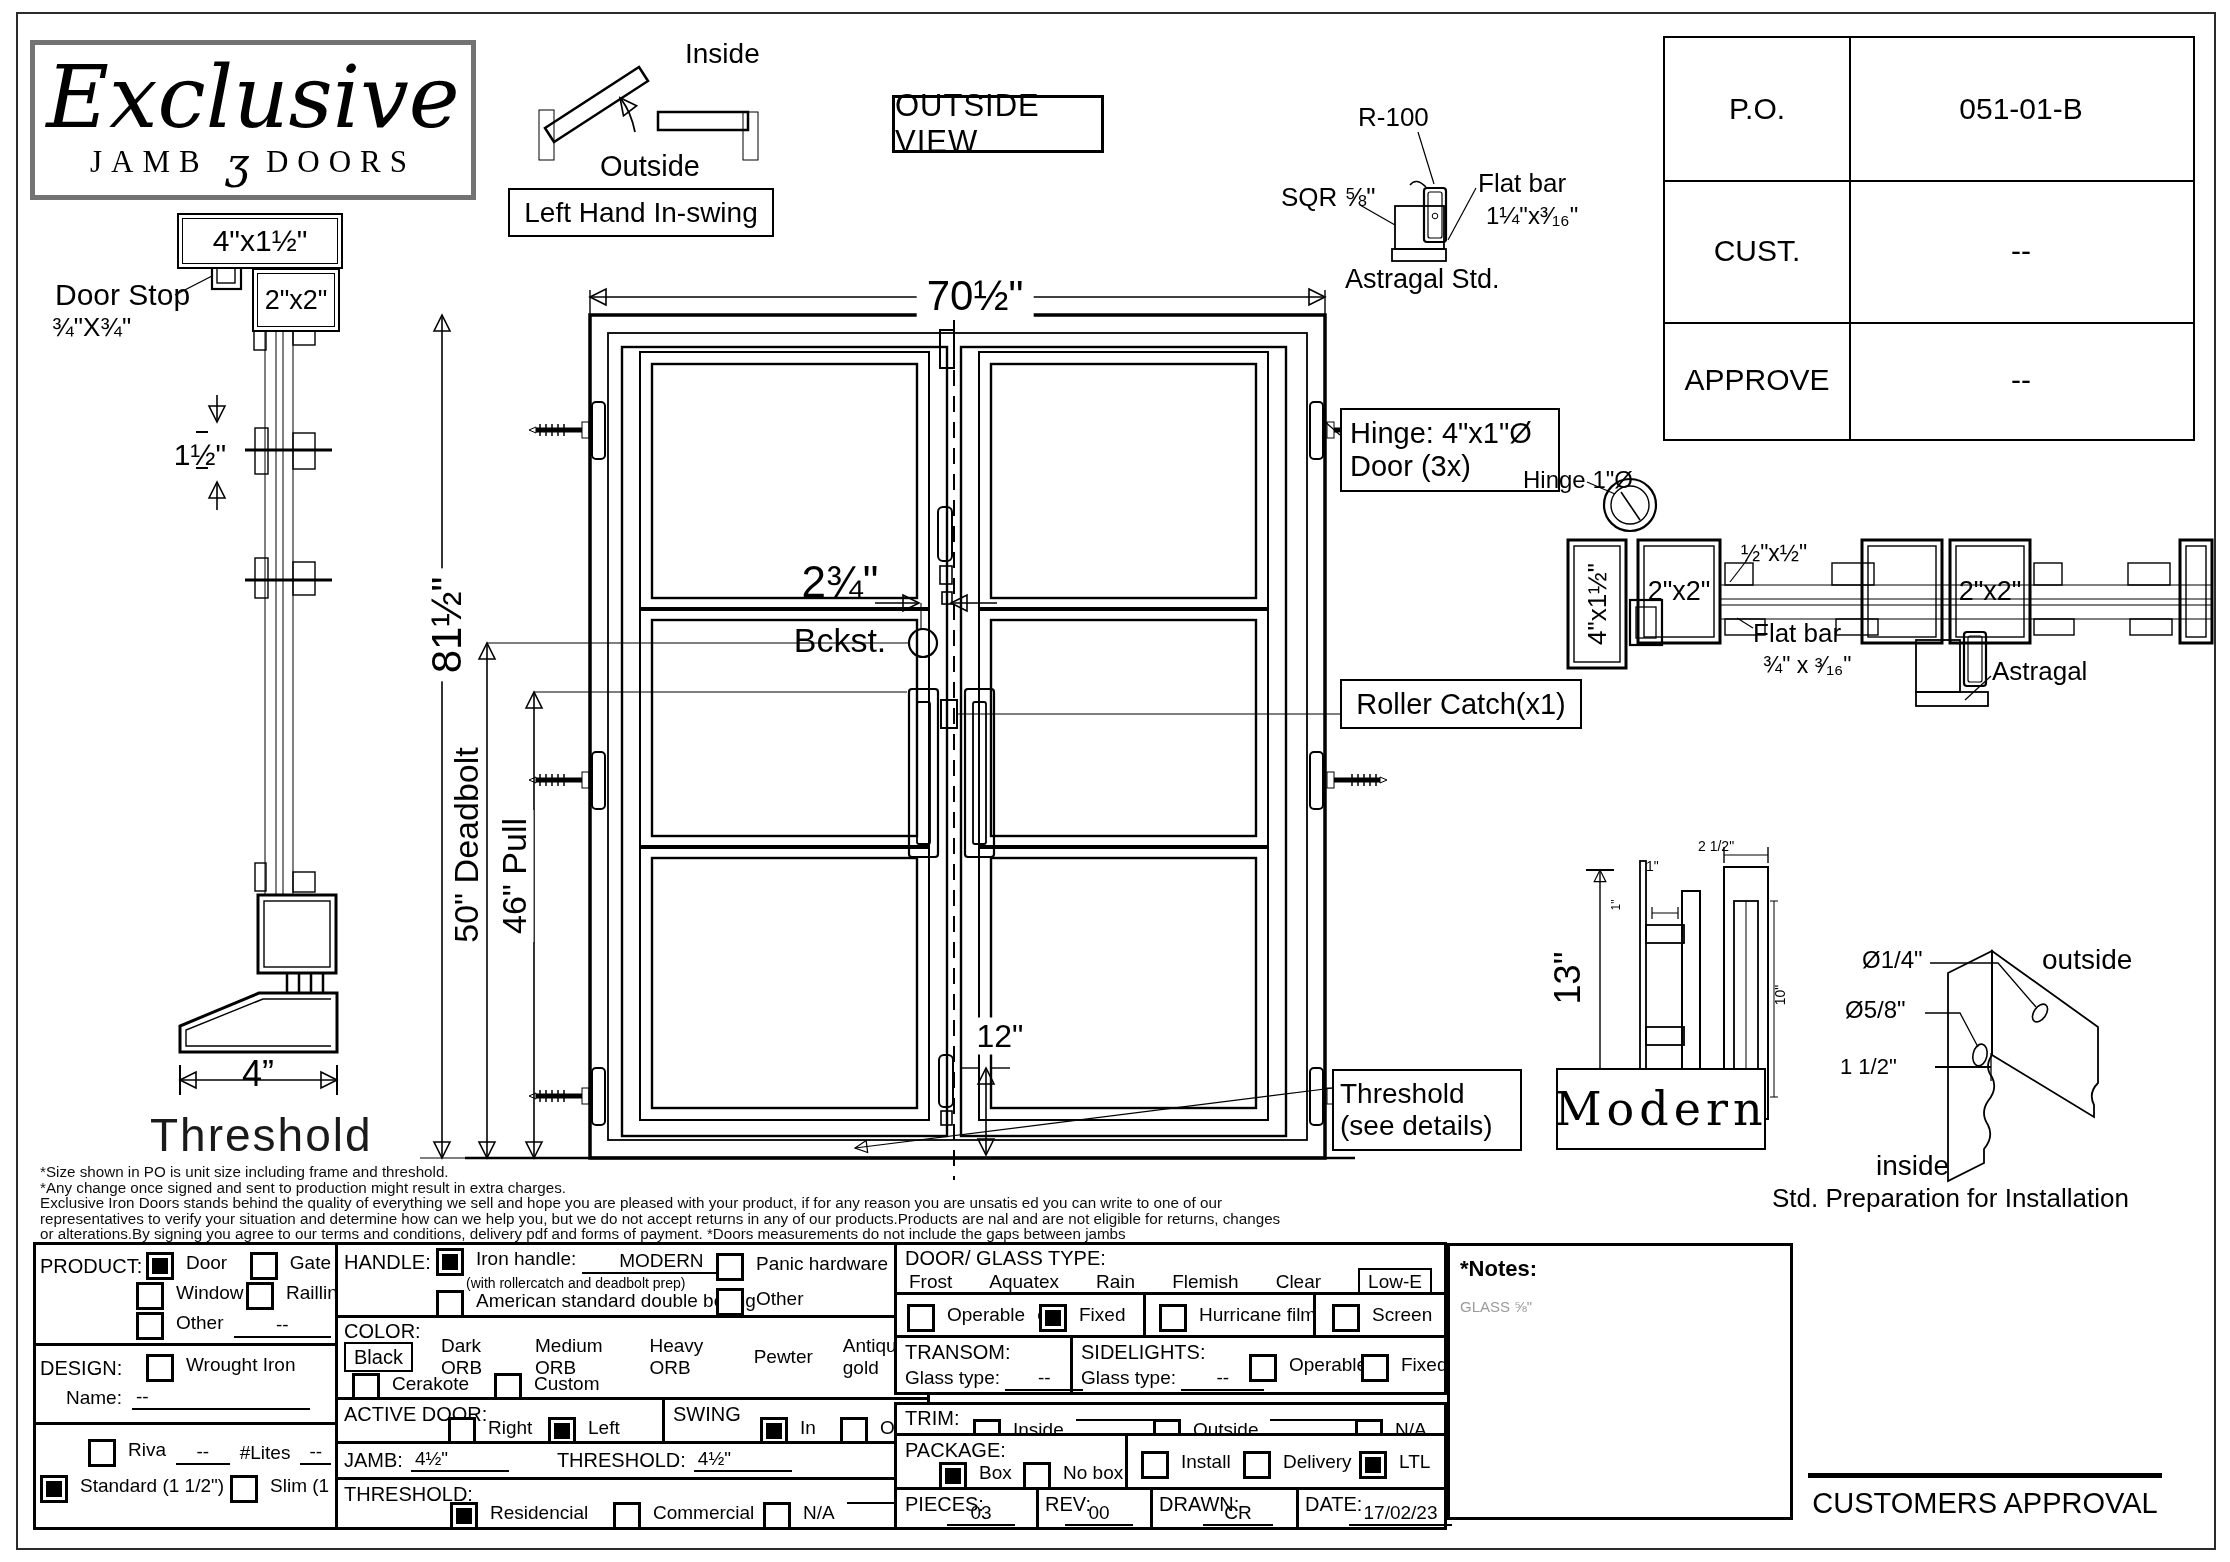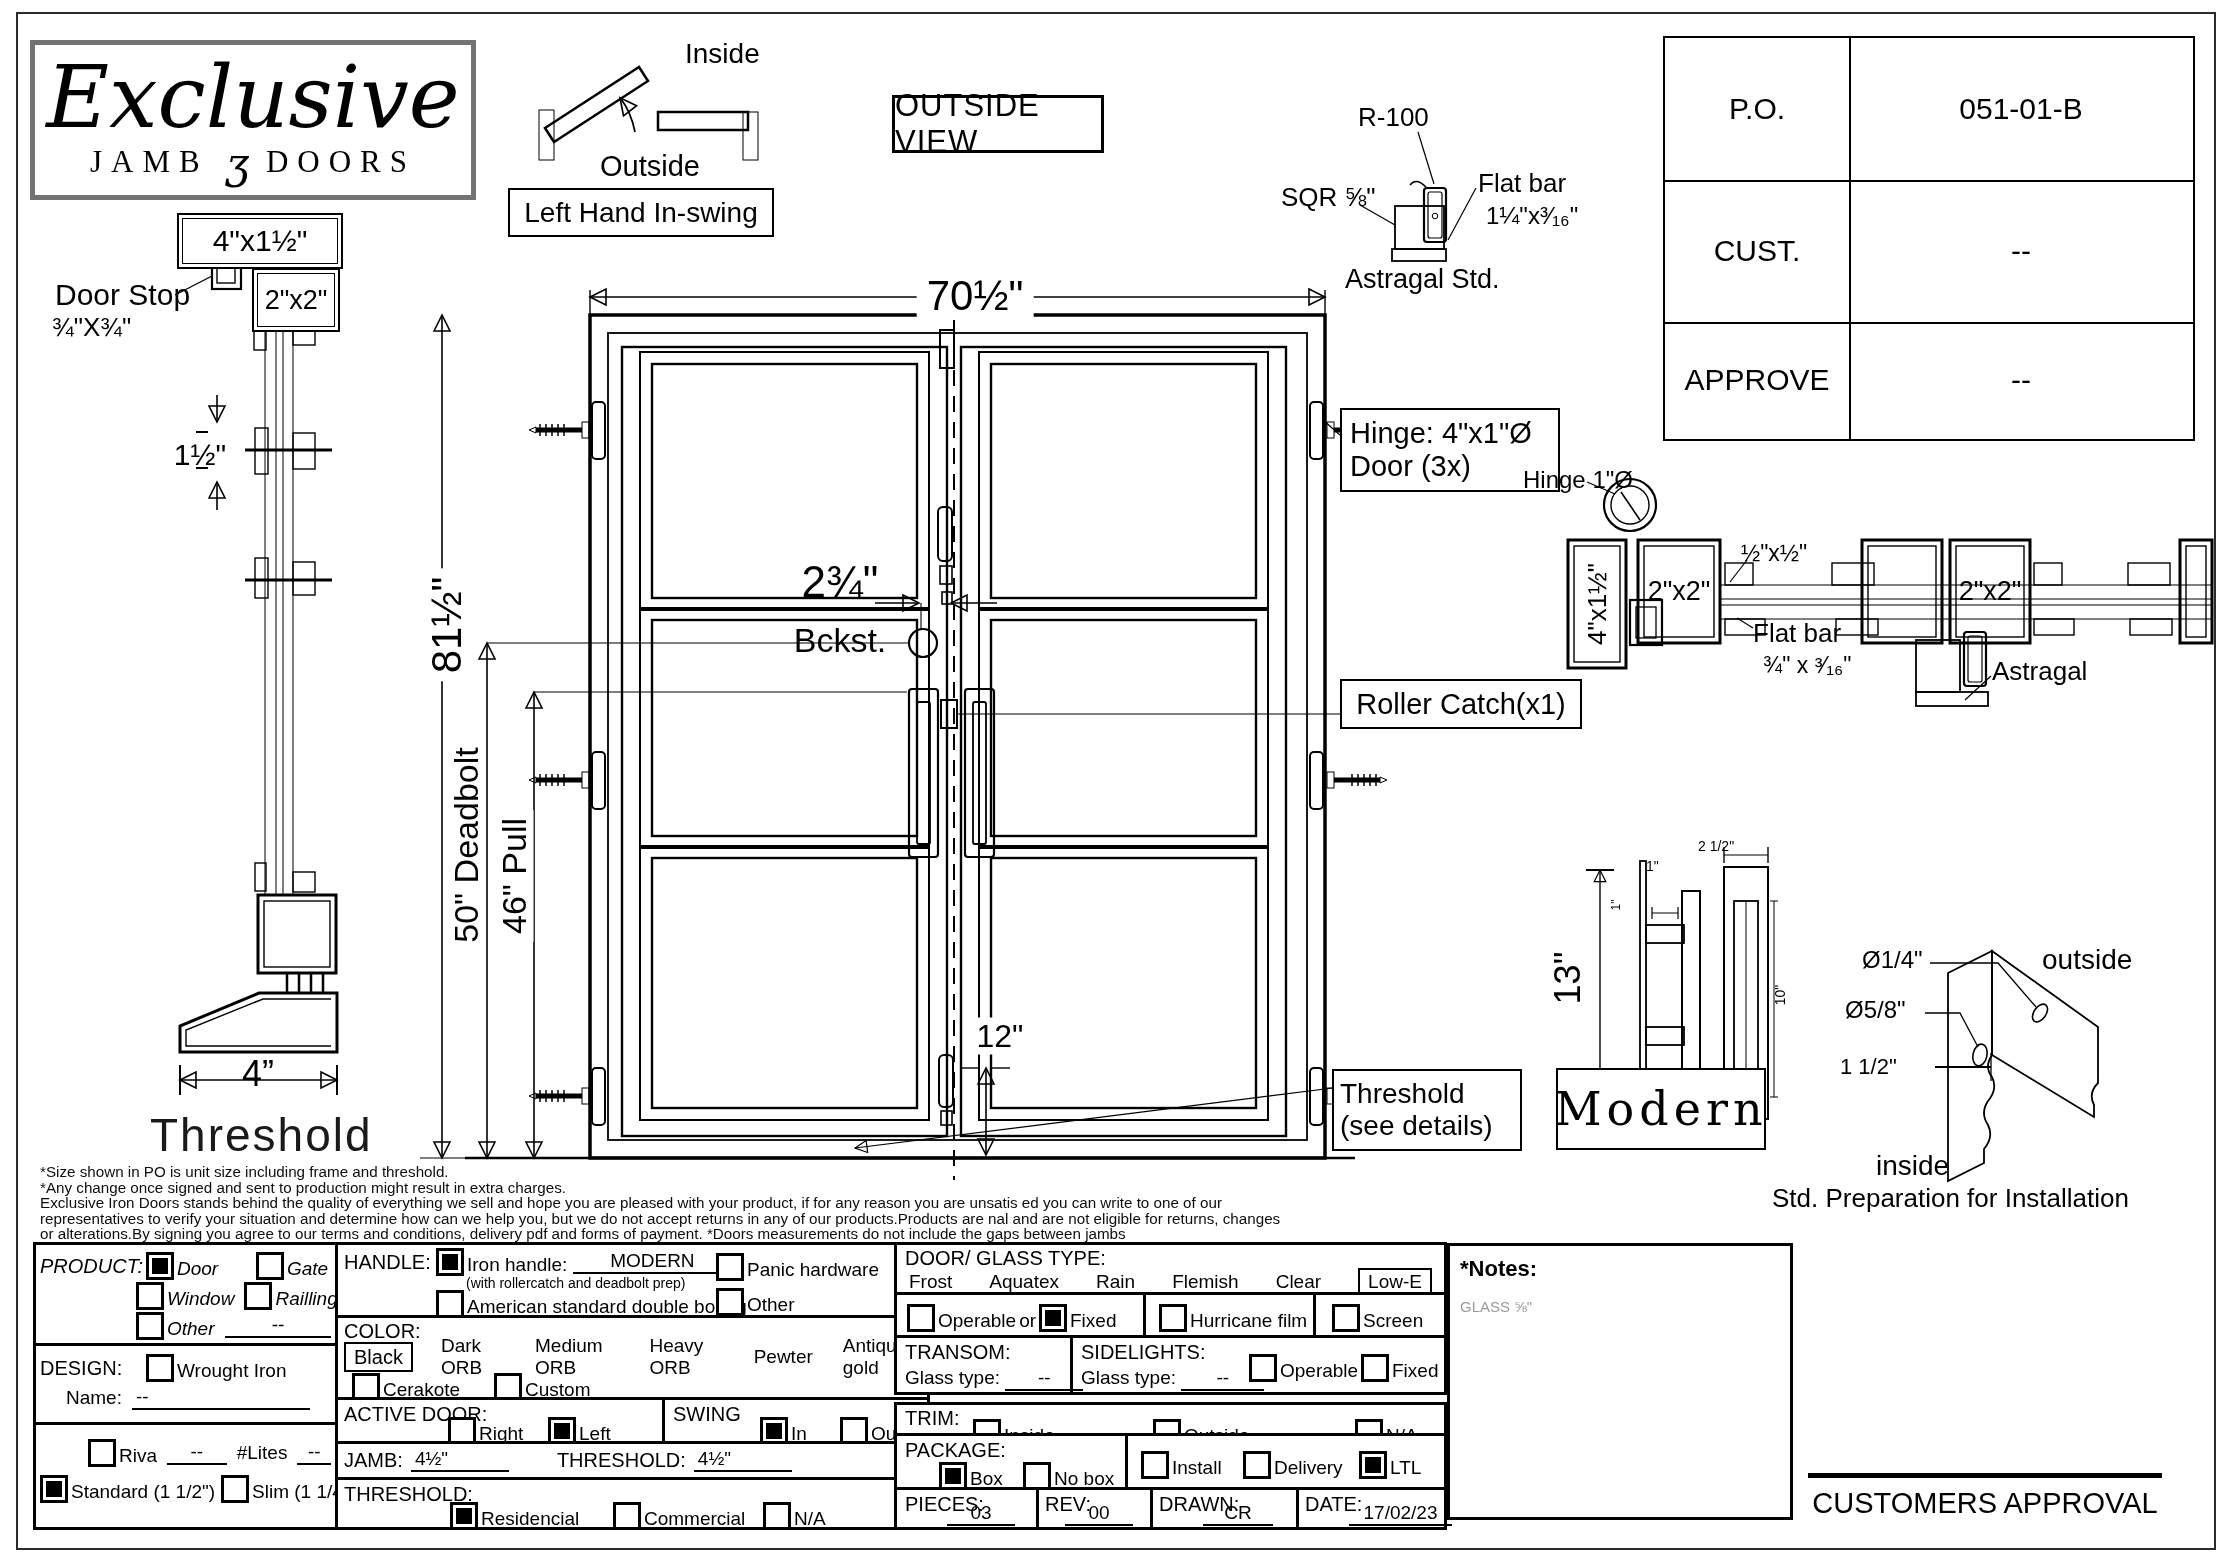--- a/index.html
+++ b/index.html
@@ -10,21 +10,21 @@
   .ctr{transform:translate(-50%,-50%);}
   .rot{transform:translate(-50%,-50%) rotate(-90deg);}
   .boxed{border:2.5px solid #000;display:flex;align-items:center;justify-content:center;background:#fff;}
   .dbox{border:2.5px solid #000;background:#fff;}
   .dbox .in{position:absolute;left:3px;top:3px;right:3px;bottom:3px;border:1.5px solid #000;display:flex;align-items:center;justify-content:center;}
   svg{position:absolute;overflow:visible;}
   svg line,svg rect,svg path,svg polygon,svg circle,svg ellipse,svg polyline{stroke:#000;fill:none;}
   
   .sec{position:absolute;border:3px solid #000;background:#fff;box-sizing:border-box;font-size:20px;}
   .flabel{font-size:20px;}
-  .opt{display:inline-flex;align-items:flex-end;gap:3px;white-space:nowrap;}
+  .opt{display:inline-flex;align-items:flex-start;gap:12px;white-space:nowrap;}
   .cb{display:inline-block;width:22px;height:22px;border:3px solid #000;background:#fff;position:relative;flex:none;}
   .cb.checked::after{content:"";position:absolute;left:3px;top:3px;right:3px;bottom:3px;background:#000;}
   .uval{display:inline-block;border-bottom:2.5px solid #000;text-align:center;font-size:19px;padding:0 4px;}
   .olbl{font-size:19px;}
   .row{display:flex;align-items:center;gap:10px;}
   .notesbody{color:#9a9a9a;}
   .script{font-family:"DejaVu Serif",serif;font-style:italic;}
   .serif{font-family:"DejaVu Serif",serif;}
 </style>
 </head>
@@ -428,21 +428,21 @@
   <div class="abs" style="left:40px;top:1164px;width:1390px;font-size:15.2px;line-height:15.6px;color:#0d0d0d;">
     <div>*Size shown in PO is unit size including frame and threshold.</div>
     <div>*Any change once signed and sent to production might result in extra charges.</div>
     <div>Exclusive Iron Doors stands behind the quality of everything we sell and hope you are pleased with your product, if for any reason you are unsatis ed you can write to one of our</div>
     <div>representatives to verify your situation and determine how can we help you, but we do not accept returns in any of our products.Products are  nal and are not eligible for returns, changes</div>
     <div>or alterations.By signing you agree to our terms and conditions, delivery pdf and forms of payment. *Doors measurements do not include the gaps between jambs</div>
   </div>
 
   <div class="abs" style="left:33px;top:1242px;width:1414px;height:288px;">
 
-    <div class="sec" style="left:0;top:0;width:305px;height:104px;padding:6px 4px;font-style:italic;">
+    <div class="sec" style="left:0;top:0;width:305px;height:104px;padding:6px 4px;">
       <div class="row" style="height:30px;">
         <span class="flabel" style="width:96px;">PRODUCT:</span>
         <span class="opt" style="width:100px;">
             <span class="cb checked"></span>
             <span class="olbl">Door</span>
           </span>
         <span class="opt">
             <span class="cb"></span>
             <span class="olbl">Gate</span>
           </span>

